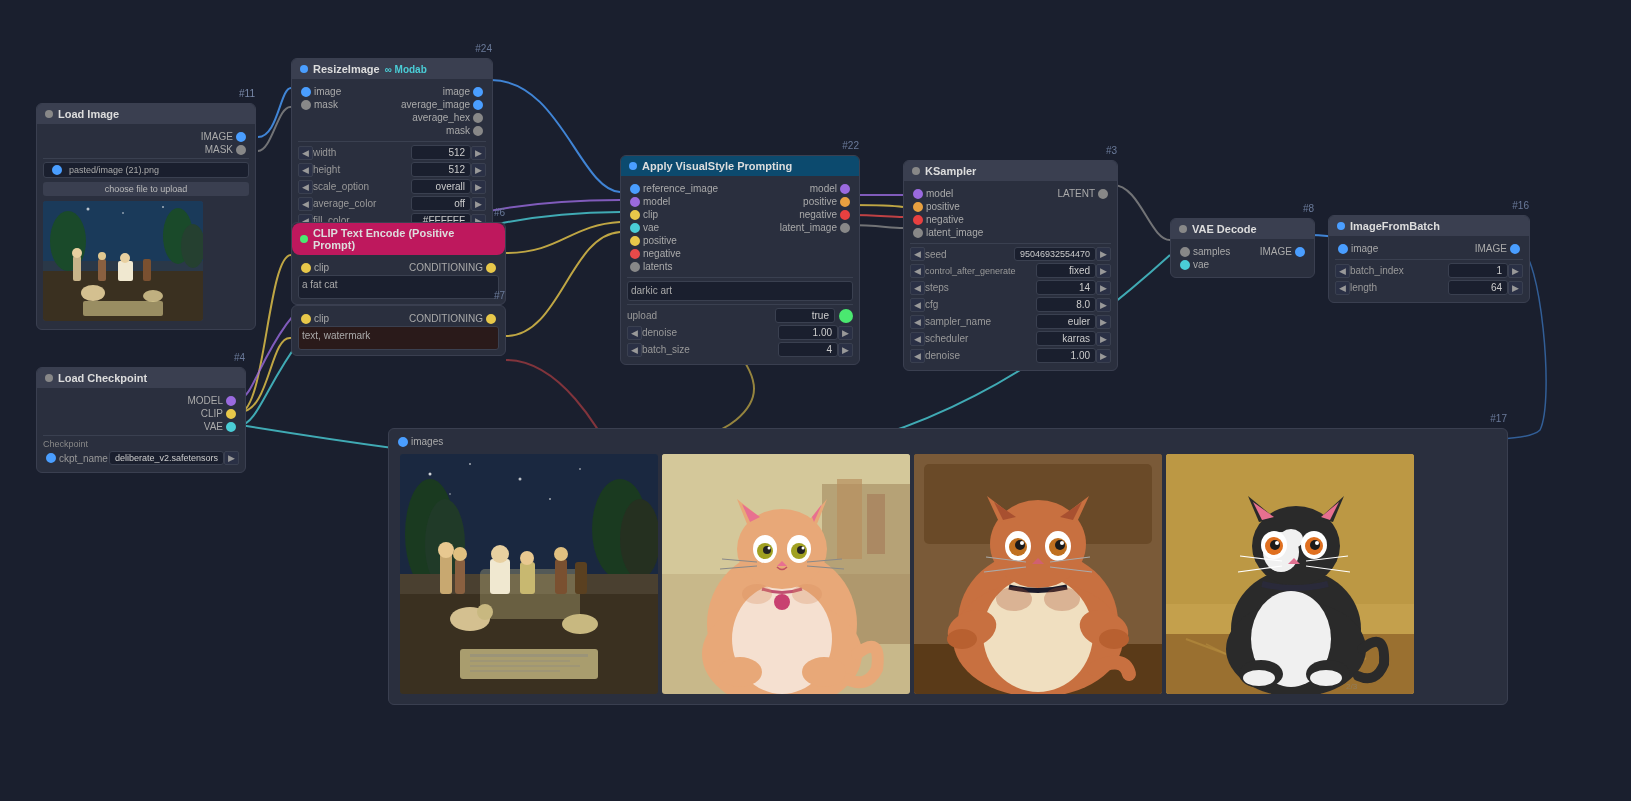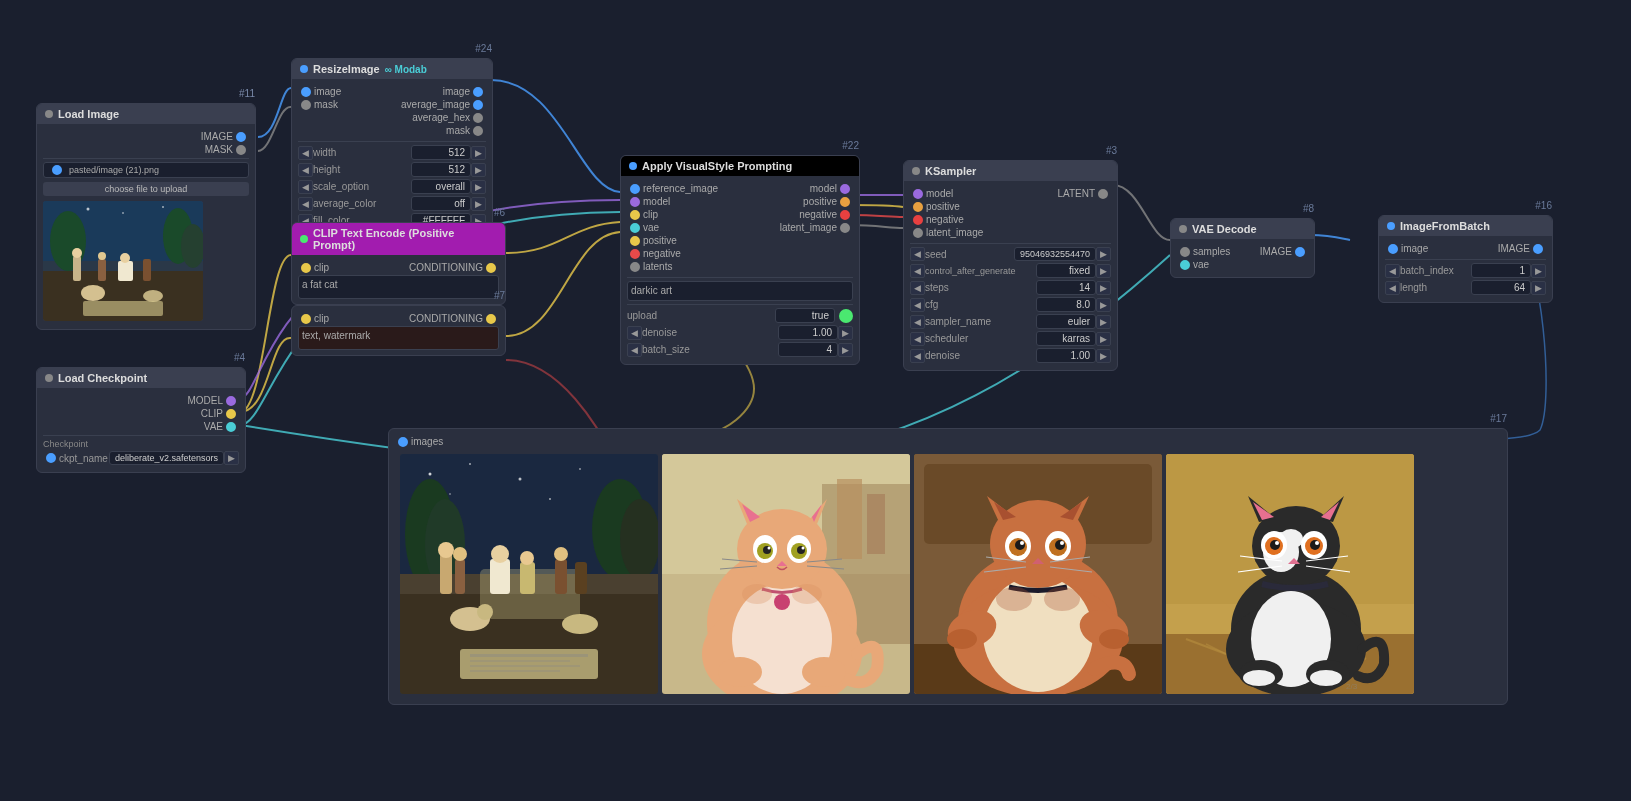--- a/index.html
+++ b/index.html
@@ -387,21 +387,21 @@
         <span class="field-value">#FFFFFF</span>
         <button class="field-btn">▶</button>
       </div>
     </div>
   </div>
 
   <div class="node node-pos" style="left:291px;top:222px;width:215px;">
     <div style="position:relative;">
       <span class="node-id" style="top:-16px;right:0;position:absolute;color:#6a7a9a;font-size:10px;">#6</span>
     </div>
-    <div class="node-header" style="background:#a21caf;">
+    <div class="node-header" style="background:#be185d;border-radius:8px;">
       <span class="dot" style="background:#4ae870;"></span>
       <span>CLIP Text Encode (Positive Prompt)</span>
     </div>
     <div class="node-body">
       <div style="display:flex;justify-content:space-between;align-items:center;">
         <div class="port-row">
           <span class="port yellow"></span>
           <span class="port-label">clip</span>
         </div>
         <div class="port-row output">
@@ -429,21 +429,21 @@
         </div>
       </div>
       <div class="text-area" style="background:#2a1a1a;">text, watermark</div>
     </div>
   </div>
 
   <div class="node" style="left:620px;top:155px;width:240px;">
     <div style="position:relative;">
       <span class="node-id" style="top:-16px;right:0;position:absolute;color:#6a7a9a;font-size:10px;">#22</span>
     </div>
-    <div class="node-header" style="background:#000000;">
+    <div class="node-header" style="background:#0c4a6e;">
       <span class="dot" style="background:#4a9eff;"></span>
       <span>Apply VisualStyle Prompting</span>
     </div>
     <div class="node-body">
       <div style="display:flex;justify-content:space-between;">
         <div>
           <div class="port-row">
             <span class="port blue"></span>
             <span class="port-label">reference_image</span>
           </div>
@@ -618,21 +618,21 @@
         <div>
           <div class="port-row output">
             <span class="port-label">IMAGE</span>
             <span class="port blue"></span>
           </div>
         </div>
       </div>
     </div>
   </div>
 
-  <div class="node" style="left:1378px;top:215px;width:175px;">
+  <div class="node" style="left:1328px;top:215px;width:202px;">
     <div style="position:relative;">
       <span class="node-id" style="top:-16px;right:0;position:absolute;color:#6a7a9a;font-size:10px;">#16</span>
     </div>
     <div class="node-header">
       <span class="dot" style="background:#4a9eff;"></span>
       <span>ImageFromBatch</span>
     </div>
     <div class="node-body">
       <div style="display:flex;justify-content:space-between;align-items:flex-start;">
         <div>

